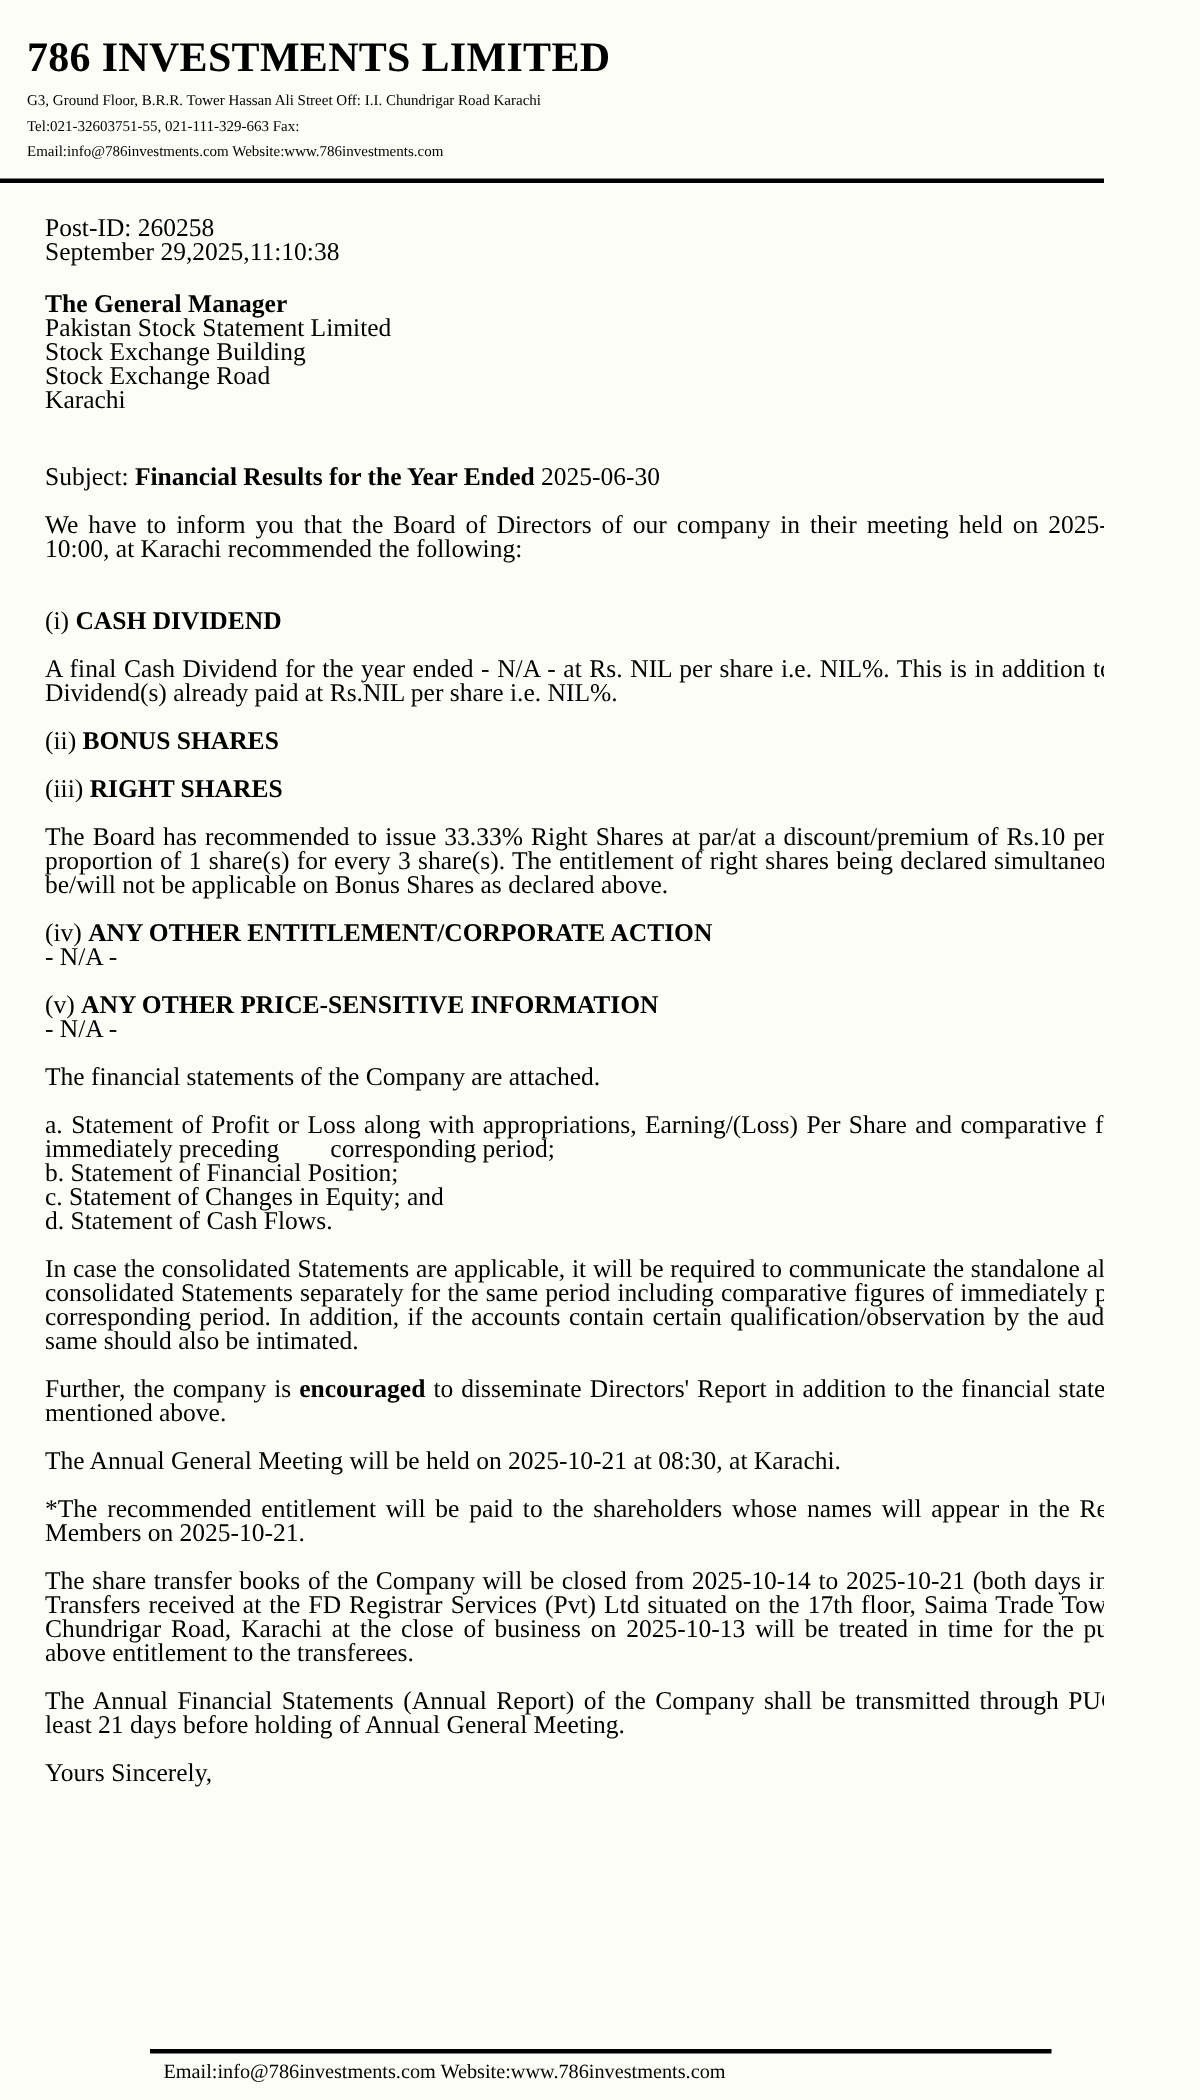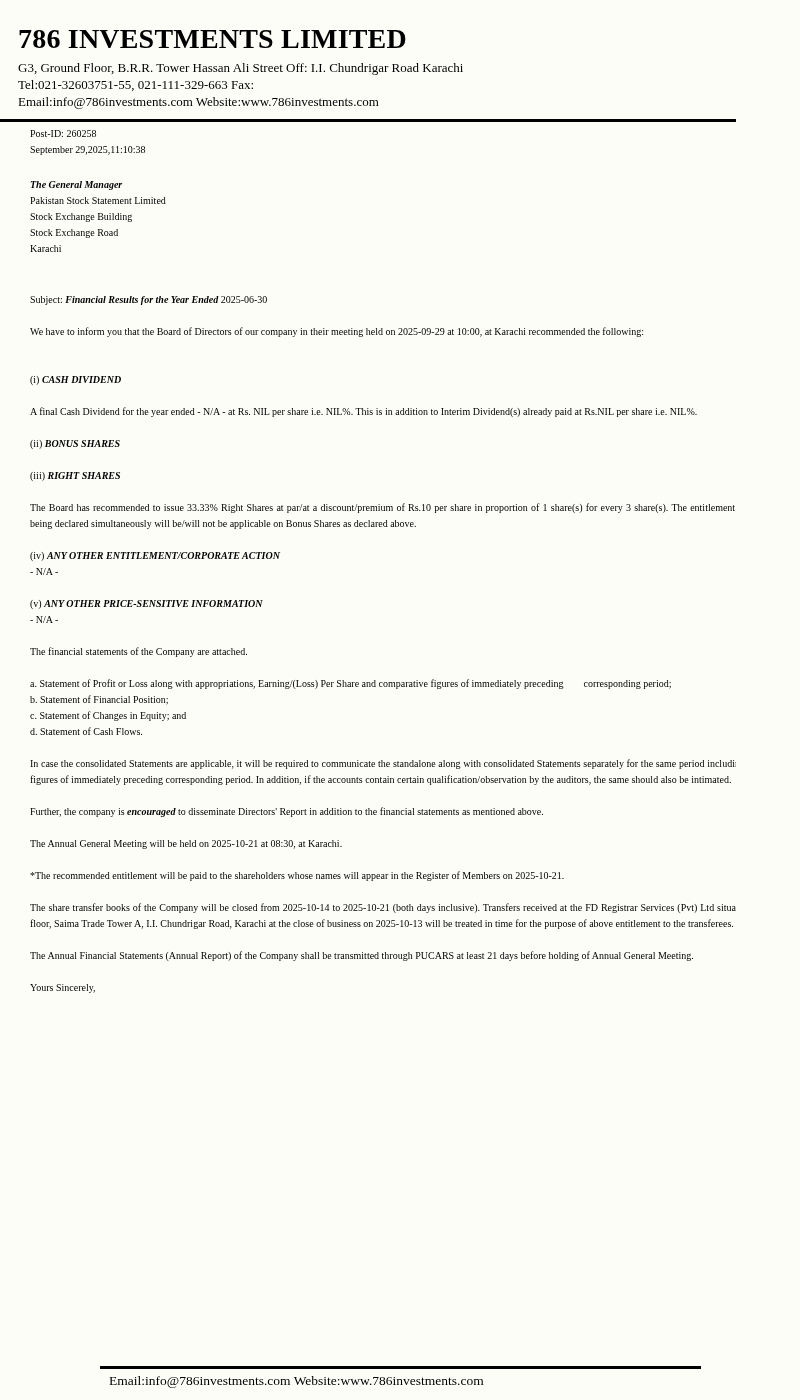--- a/index.html
+++ b/index.html
@@ -20,39 +20,39 @@
     padding: 23px 0 0 18px;
   }
   .company-name {
     font-size: 28px;
     font-weight: bold;
     line-height: 31px;
     letter-spacing: 0.2px;
   }
   .header-lines {
     margin-top: 5px;
-    font-size: 13px;
+    font-size: 10px;
     line-height: 17px;
   }
   .top-rule {
     height: 3px;
     background: #000;
     margin-top: 9px;
     width: 100%;
   }
   .content {
-    margin: 4px 3px 0 30px;
+    margin: 22px 3px 0 30px;
     width: 767px;
-    font-size: 10px;
+    font-size: 17px;
     line-height: 16px;
   }
   .content p { margin: 0 0 16px 0; text-align: justify; }
   .meta { margin-bottom: 19px; }
   .recipient { margin-bottom: 35px; }
-  .b { font-weight: bold; font-style: italic; }
+  .b { font-weight: bold; }
   .subject { margin-bottom: 26px; }
   .salutation { margin-bottom: 22px; }
   .mb32 { margin-bottom: 32px !important; }
   .heading { text-align: right; }
   .heading0 { margin-bottom: 0 !important; text-align: left; }
   .na { text-align: left; font-family: Liberation Serif, serif; }
   .closing { margin-bottom: 0 !important; }
   .footer {
     position: absolute;
     left: 100px;

